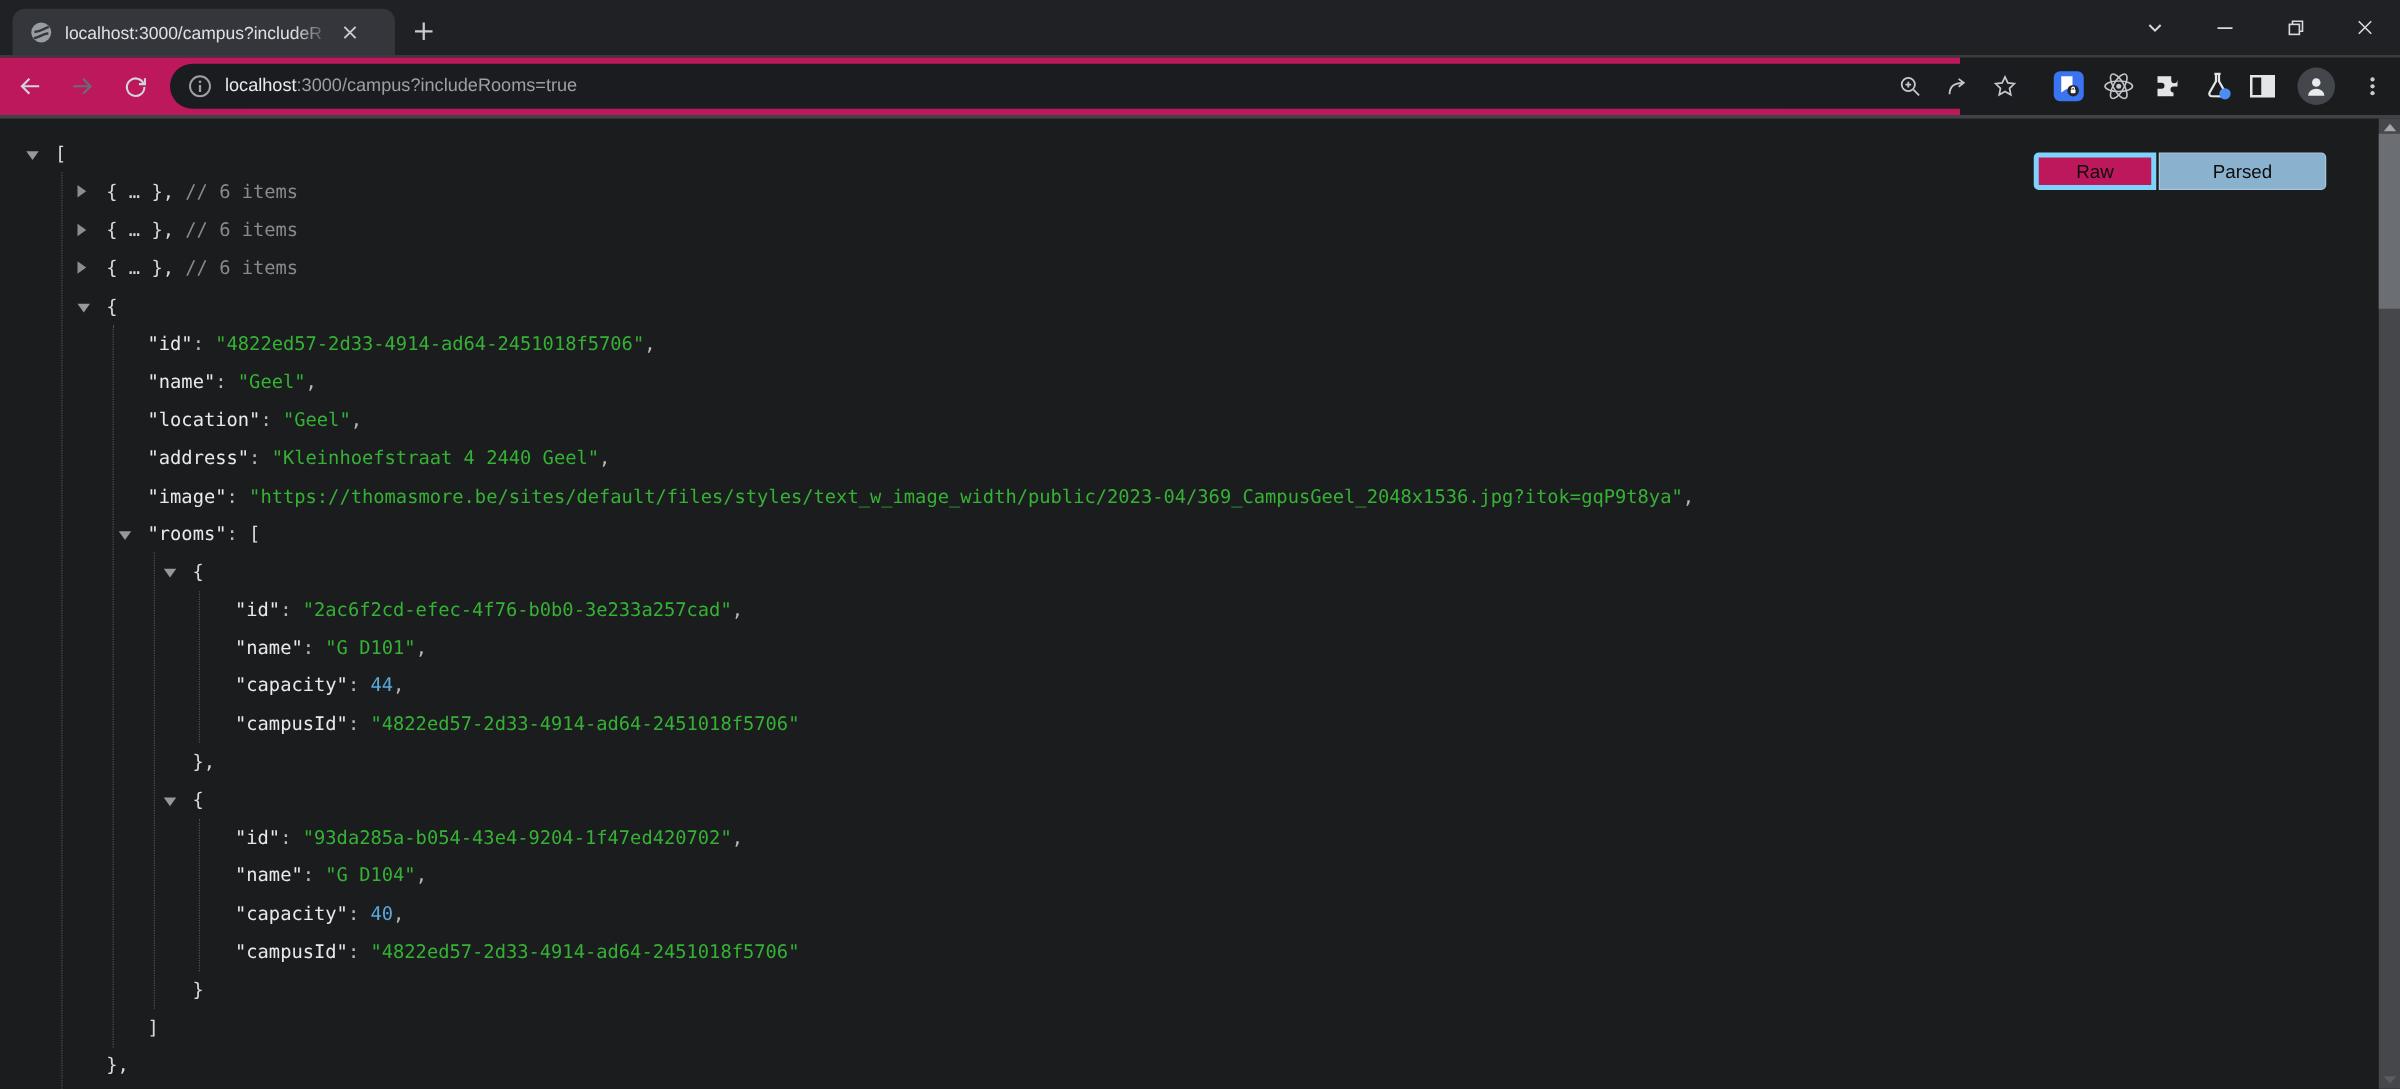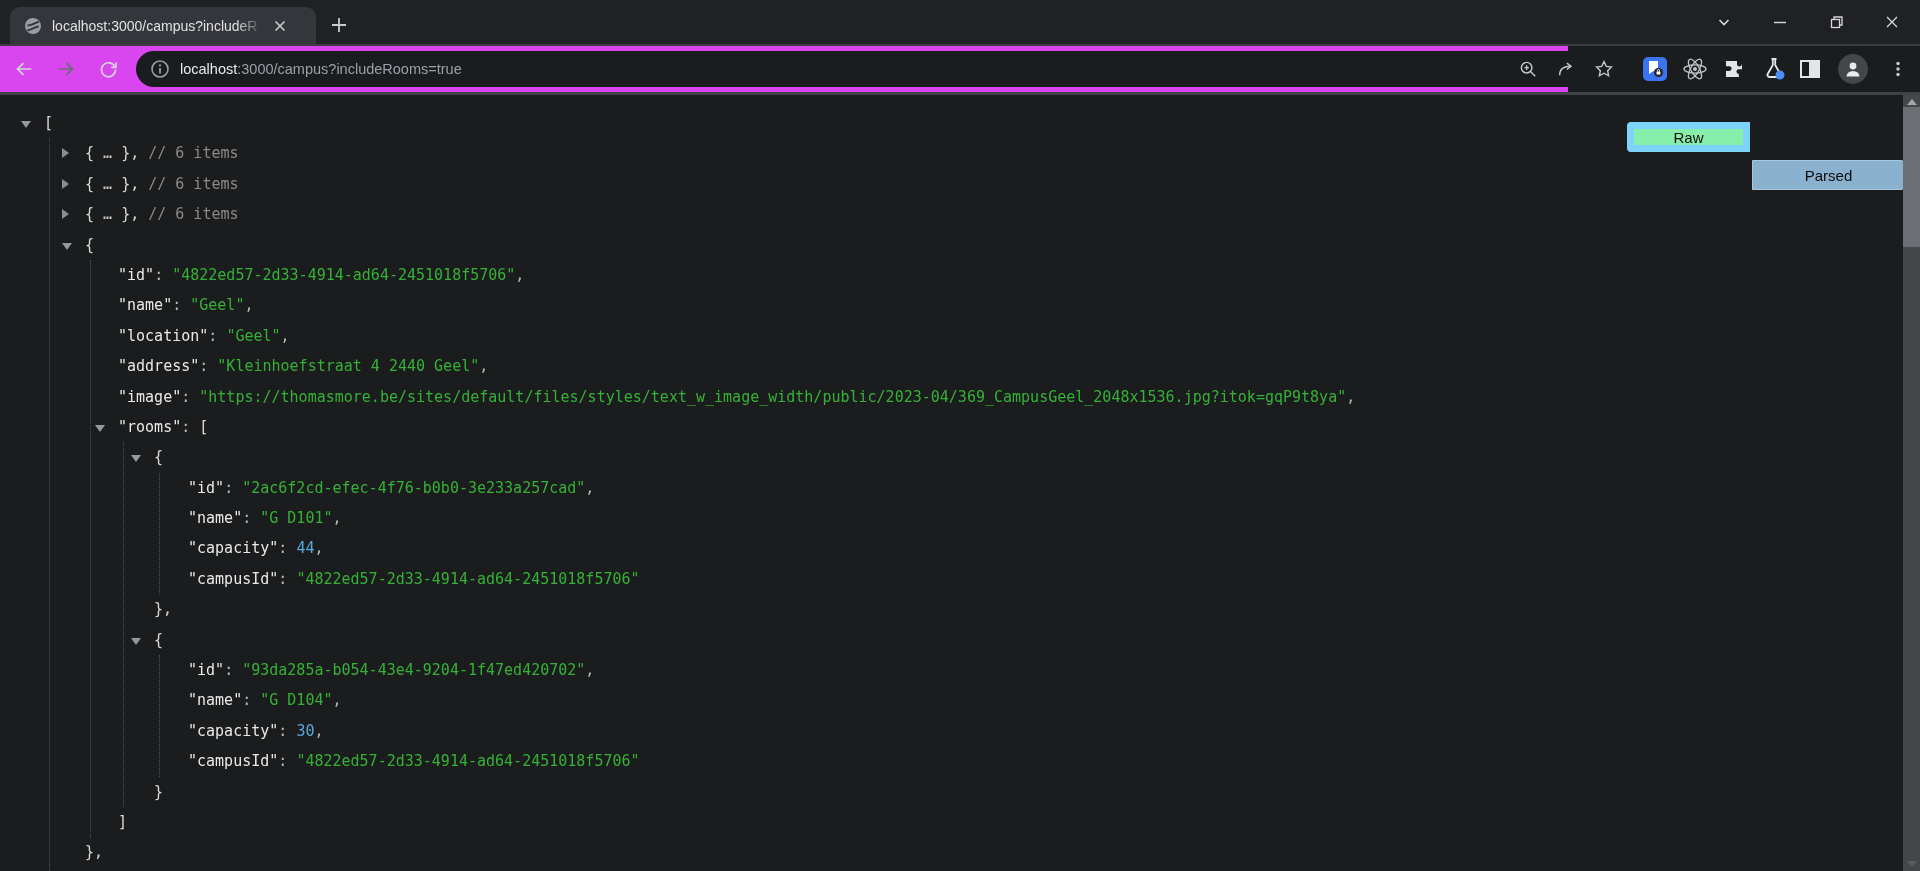--- a/index.html
+++ b/index.html
@@ -17,21 +17,21 @@
        background:linear-gradient(to right,rgba(53,54,59,0),#35363b);}
   .tab-close{margin-left:6px;width:20px;height:20px;display:flex;align-items:center;justify-content:center;border-radius:50%;}
   .newtab{position:absolute;left:326px;top:12px;width:26px;height:26px;display:flex;
        align-items:center;justify-content:center;border-radius:50%;}
   .win-controls{position:absolute;right:0;top:0;height:44px;display:flex;align-items:center;}
   .winbtn{width:56px;height:44px;display:flex;align-items:center;justify-content:center;}
 
   .strip-divider{position:absolute;left:0;top:44px;width:1920px;height:2px;background:#3a3b3f;}
 
   
-  .toolbar{position:absolute;left:0;top:46px;width:1568px;height:46px;background:#d946ef;}
+  .toolbar{position:absolute;left:0;top:46px;width:1568px;height:46px;background:#be185d;}
   .navbtn{position:absolute;top:6px;width:34px;height:34px;display:flex;align-items:center;justify-content:center;border-radius:50%;}
   .omnibox{position:absolute;left:136px;top:5px;width:1489px;height:36px;background:#1b1c20;
        border-radius:18px;display:flex;align-items:center;}
   .omni-icon{margin-left:14px;width:20px;height:20px;flex:0 0 auto;}
   .url{margin-left:10px;font-size:14.5px;white-space:nowrap;}
   .url .host{color:#e8eaed;}
   .url .rest{color:#9aa0a6;}
   .omni-right{position:absolute;right:10px;top:0;height:36px;display:flex;align-items:center;gap:16px;}
   .pill-icon{width:22px;height:22px;display:flex;align-items:center;justify-content:center;}
   .ext-icon{position:absolute;top:9px;width:28px;height:28px;display:flex;align-items:center;justify-content:center;}
@@ -55,22 +55,22 @@
   .t-str{color:#35b235;}
   .t-num{color:#58a9de;}
   .t-comment{color:#8a8a8a;}
   .t-brace{color:#dadada;}
   .t-ellipsis{color:#cfcfcf;}
 
   
   .viewer-toggle{position:absolute;left:1627px;top:27px;display:flex;}
   .vbtn{height:30px;font-family:"Liberation Sans",sans-serif;font-size:15px;color:#0c0c0c;
        display:flex;align-items:center;justify-content:center;border:none;}
-  .vbtn-raw{width:123px;background:#86efac;border-radius:4px 0 0 4px;margin-right:2px;border:7px solid #7dd3fc;}
-  .vbtn-parsed{width:153px;background:#8ab1ce;border-radius:0 4px 4px 0;border:1px solid #a9c8de;margin-top:38px;}
+  .vbtn-raw{width:98px;background:#be185d;border-radius:4px 0 0 4px;margin-right:2px;border:4px solid #7dd3fc;}
+  .vbtn-parsed{width:134px;background:#8ab1ce;border-radius:0 4px 4px 0;border:1px solid #a9c8de;}
 
   
   .scrollbar{position:absolute;right:0;top:95px;width:17px;height:776px;background:#45474b;}
   .sb-up{position:absolute;top:4px;left:3.5px;width:0;height:0;
        border-left:5px solid transparent;border-right:5px solid transparent;border-bottom:6px solid #a3a5a8;}
   .sb-thumb{position:absolute;top:12px;left:0;width:17px;height:140px;background:#6b6e72;}
   .sb-down{position:absolute;bottom:4px;left:3.5px;width:0;height:0;
        border-left:5px solid transparent;border-right:5px solid transparent;border-top:6px solid #5a5c60;}
 
   svg{display:block;}
@@ -244,21 +244,21 @@
       <div class="json-line"><span class="tri tri-down" style="left: 95px;"></span><span class="ltext" style="left: 118px;"><span class="t-key">"rooms"</span><span class="t-punc">: </span><span class="t-brace">[</span></span></div>
       <div class="json-line"><span class="tri tri-down" style="left: 131px;"></span><span class="ltext" style="left: 154px;"><span class="t-brace">{</span></span></div>
       <div class="json-line"><span class="ltext" style="left: 188px;"><span class="t-key">"id"</span><span class="t-punc">: </span><span class="t-str">"2ac6f2cd-efec-4f76-b0b0-3e233a257cad"</span><span class="t-punc">,</span></span></div>
       <div class="json-line"><span class="ltext" style="left: 188px;"><span class="t-key">"name"</span><span class="t-punc">: </span><span class="t-str">"G D101"</span><span class="t-punc">,</span></span></div>
       <div class="json-line"><span class="ltext" style="left: 188px;"><span class="t-key">"capacity"</span><span class="t-punc">: </span><span class="t-num">44</span><span class="t-punc">,</span></span></div>
       <div class="json-line"><span class="ltext" style="left: 188px;"><span class="t-key">"campusId"</span><span class="t-punc">: </span><span class="t-str">"4822ed57-2d33-4914-ad64-2451018f5706"</span></span></div>
       <div class="json-line"><span class="ltext" style="left: 154px;"><span class="t-brace">},</span></span></div>
       <div class="json-line"><span class="tri tri-down" style="left: 131px;"></span><span class="ltext" style="left: 154px;"><span class="t-brace">{</span></span></div>
       <div class="json-line"><span class="ltext" style="left: 188px;"><span class="t-key">"id"</span><span class="t-punc">: </span><span class="t-str">"93da285a-b054-43e4-9204-1f47ed420702"</span><span class="t-punc">,</span></span></div>
       <div class="json-line"><span class="ltext" style="left: 188px;"><span class="t-key">"name"</span><span class="t-punc">: </span><span class="t-str">"G D104"</span><span class="t-punc">,</span></span></div>
-      <div class="json-line"><span class="ltext" style="left: 188px;"><span class="t-key">"capacity"</span><span class="t-punc">: </span><span class="t-num">30</span><span class="t-punc">,</span></span></div>
+      <div class="json-line"><span class="ltext" style="left: 188px;"><span class="t-key">"capacity"</span><span class="t-punc">: </span><span class="t-num">40</span><span class="t-punc">,</span></span></div>
       <div class="json-line"><span class="ltext" style="left: 188px;"><span class="t-key">"campusId"</span><span class="t-punc">: </span><span class="t-str">"4822ed57-2d33-4914-ad64-2451018f5706"</span></span></div>
       <div class="json-line"><span class="ltext" style="left: 154px;"><span class="t-brace">}</span></span></div>
       <div class="json-line"><span class="ltext" style="left: 118px;"><span class="t-brace">]</span></span></div>
       <div class="json-line"><span class="ltext" style="left: 85px;"><span class="t-brace">},</span></span></div>
     </div>
   <div class="viewer-toggle">
     <button class="vbtn vbtn-raw">Raw</button>
     <button class="vbtn vbtn-parsed">Parsed</button>
   </div>
 </div>

